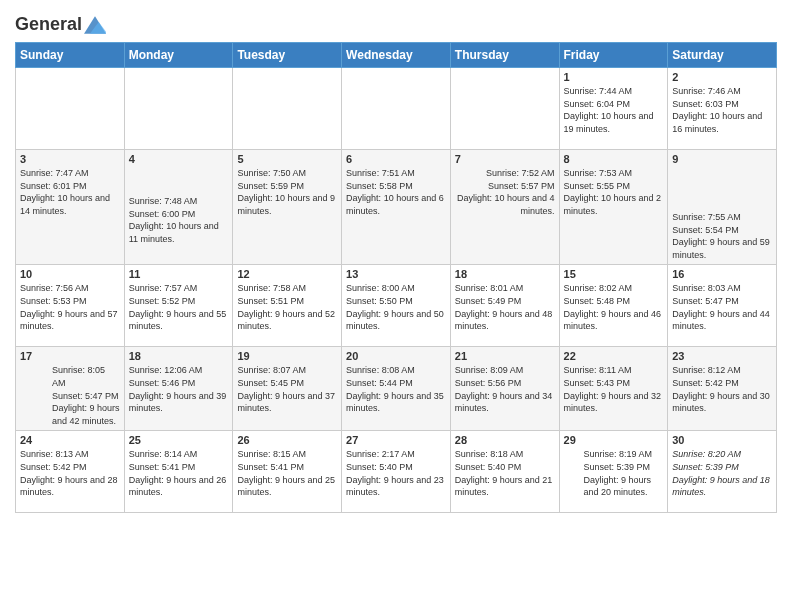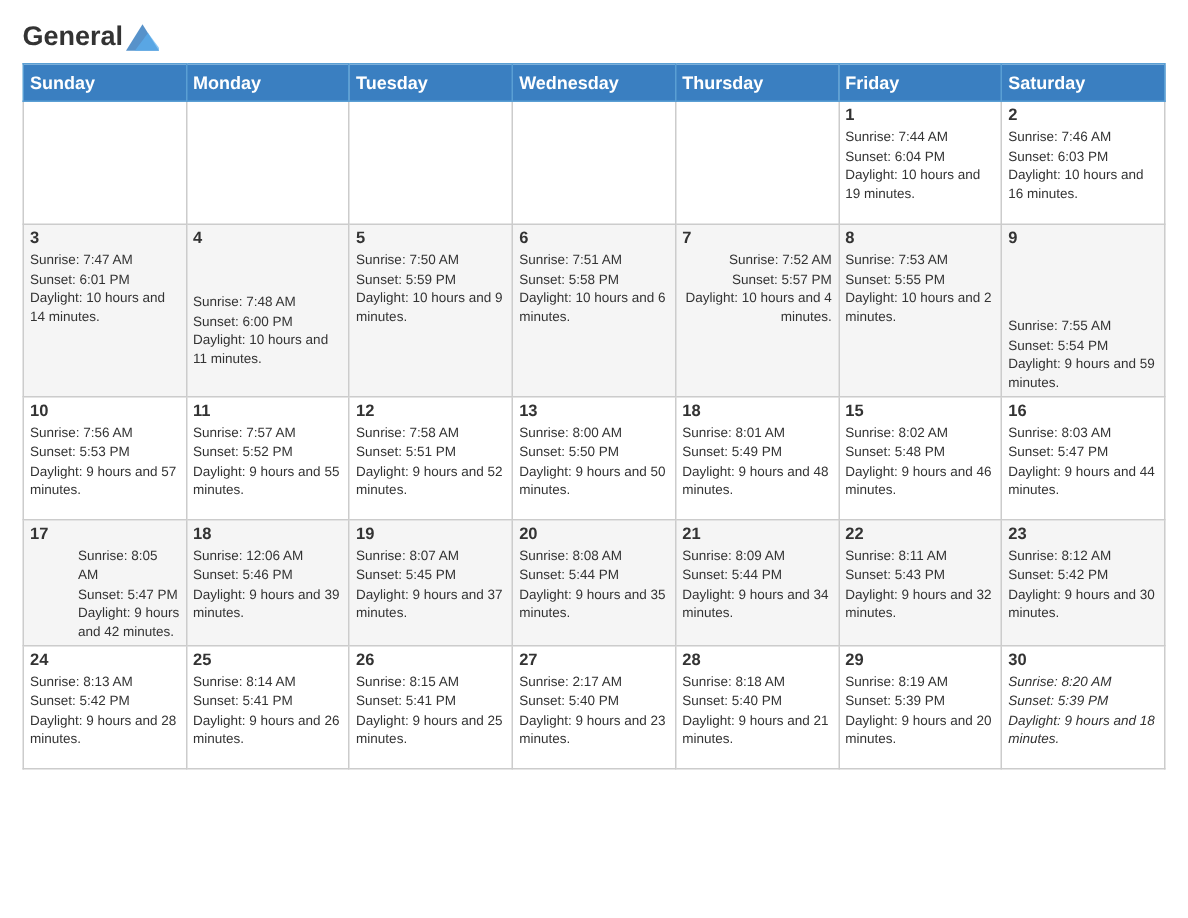--- a/index.html
+++ b/index.html
@@ -257,21 +257,21 @@
           </td>
           <td>
             <span class="day-num">20</span>
             <div class="day-info" style="white-space: pre-line;">Sunrise: 8:08 AM
 Sunset: 5:44 PM
 Daylight: 9 hours and 35 minutes.</div>
           </td>
           <td>
             <span class="day-num">21</span>
             <div class="day-info" style="white-space: pre-line;">Sunrise: 8:09 AM
-Sunset: 5:44 PM
+Sunset: 5:56 PM
 Daylight: 9 hours and 34 minutes.</div>
           </td>
           <td>
             <span class="day-num">22</span>
             <div class="day-info" style="white-space: pre-line;">Sunrise: 8:11 AM
 Sunset: 5:43 PM
 Daylight: 9 hours and 32 minutes.</div>
           </td>
           <td>
             <span class="day-num">23</span>
@@ -306,21 +306,21 @@
 Daylight: 9 hours and 23 minutes.</div>
           </td>
           <td>
             <span class="day-num">28</span>
             <div class="day-info" style="white-space: pre-line;">Sunrise: 8:18 AM
 Sunset: 5:40 PM
 Daylight: 9 hours and 21 minutes.</div>
           </td>
           <td>
             <span class="day-num">29</span>
-            <div class="day-info" style="white-space: pre-line;">Sunrise: 8:19 AM
+            <div class="day-info" style="white-space: pre-line; margin-left: 20px;">Sunrise: 8:19 AM
 Sunset: 5:39 PM
 Daylight: 9 hours and 20 minutes.</div>
           </td>
           <td>
             <span class="day-num">30</span>
             <div class="day-info" style="white-space: pre-line; font-style: italic;">Sunrise: 8:20 AM
 Sunset: 5:39 PM
 Daylight: 9 hours and 18 minutes.</div>
           </td>
         </tr>

